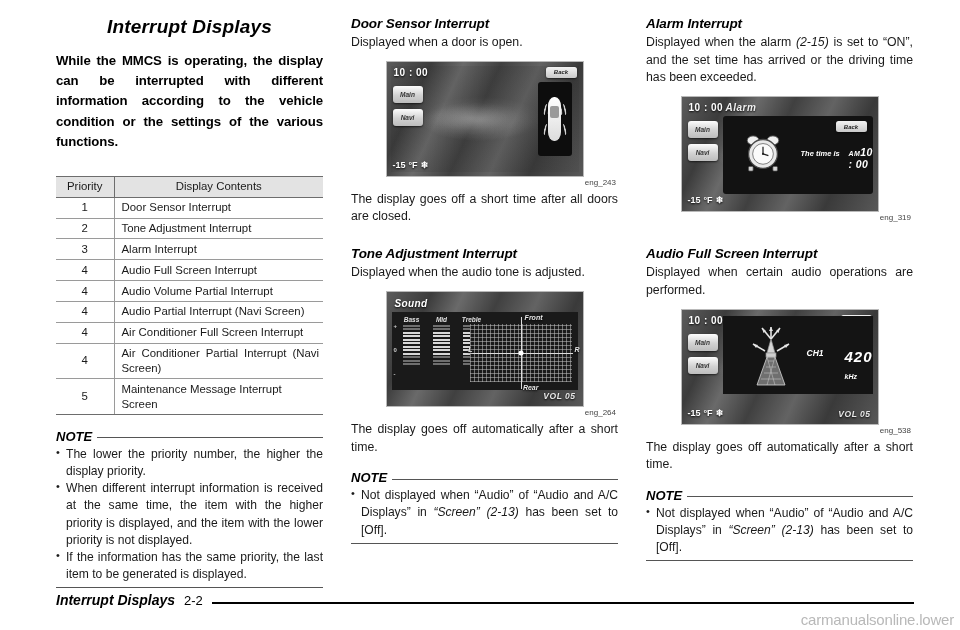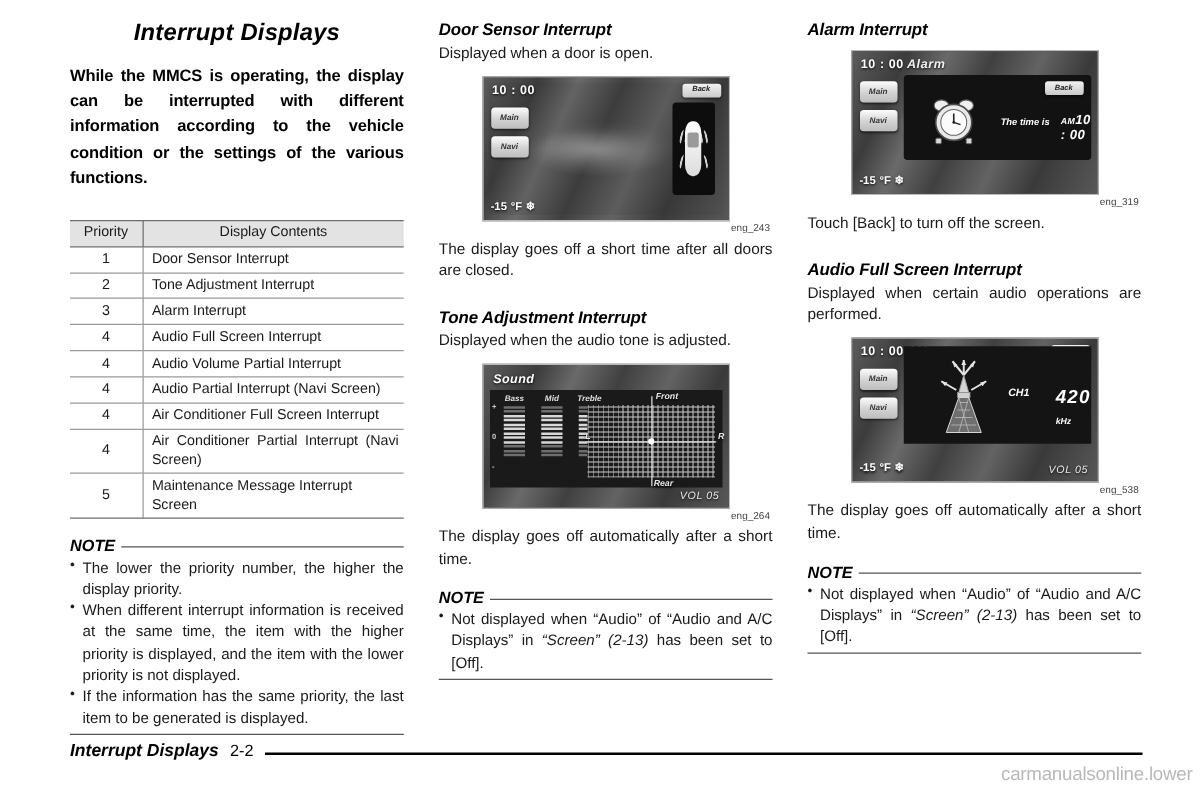--- a/index.html
+++ b/index.html
@@ -157,21 +157,21 @@
   }
   .temp {
     position: absolute; left: 6px; bottom: 6px;
     color: #fff; font-size: 9px; font-weight: bold;
     display: flex; align-items: center; gap: 3px;
     text-shadow: 0 1px 2px rgba(0,0,0,0.9);
   }
   .temp .snow { font-size: 9px; }
   .vol {
     position: absolute; right: 7px; bottom: 5px;
-    color: #e8e8e8; font-size: 8.5px; font-weight: normal; font-style: italic;
+    color: #e8e8e8; font-size: 8.5px; font-weight: bold; font-style: italic;
     letter-spacing: 0.5px;
     text-shadow: 0 1px 2px rgba(0,0,0,0.9);
   }
 
   
   .door-panel {
     position: absolute; right: 11px; top: 20px;
     width: 34px; height: 74px;
     background: #0d0d0d; border-radius: 3px;
     display: flex; align-items: center; justify-content: center;
@@ -244,21 +244,21 @@
     font-weight: bold; font-style: italic;
     text-shadow: 0 1px 2px rgba(0,0,0,0.9);
   }
   .lab-front { right: 40px; top: 22px; }
   .lab-rear  { right: 44px; top: 92px; }
   .lab-l     { right: 110px; top: 54px; }
   .lab-r     { right: 3px; top: 54px; }
 
   
   .alarm-panel {
-    position: absolute; left: 41px; top: 19px; right: 5px; height: 68px;
+    position: absolute; left: 41px; top: 19px; right: 5px; height: 78px;
     background: #121212; border-radius: 3px;
   }
   .alarm-clock { position: absolute; left: 22px; top: 17px; width: 36px; height: 40px; }
   .alarm-msg {
     position: absolute; left: 78px; top: 33px;
     color: #fff; font-size: 7.5px; font-style: italic; font-weight: bold;
   }
   .alarm-time {
     position: absolute; left: 126px; top: 30px;
     color: #fff; font-size: 10.5px; font-weight: bold; font-style: italic;
@@ -495,20 +495,21 @@
         <ul>
           <li><span>Not displayed when “Audio” of “Audio and A/C Displays” in </span><em class="it">“Screen” (2-13)</em><span> has been set to [Off].</span></li>
         </ul>
         <div class="note-bottom"></div>
       </div>
     </div>
 
     <div class="col">
 
       <div class="h2">Alarm Interrupt</div>
+      <div class="para"><span>Displayed when the alarm </span><em class="it">(2-15)</em><span> is set to “ON”, and the set time has arrived or the driving time has been exceeded.</span></div>
 
       <div class="figure">
         <div class="screen">
           <div class="swirl"></div>
           <div class="clock">10 : 00</div>
           <div class="mode-label">Alarm</div>
           <div class="sidebtn sb-main">Main</div>
           <div class="sidebtn sb-navi">Navi</div>
           <div class="alarm-panel">
             <svg class="alarm-clock" viewBox="0 0 40 44">
@@ -528,21 +529,20 @@
           </div>
           <div class="temp">
             <span>-15</span>
               <span>°F</span>
             <span class="snow">❄</span>
           </div>
         </div>
         <div class="fig-cap">eng_319</div>
       </div>
 
-      <div class="para nojust">Touch [Back] to turn off the screen.</div>
 
       <div style="height:20px"></div>
 
       <div class="h2">Audio Full Screen Interrupt</div>
       <div class="para">Displayed when certain audio operations are performed.</div>
 
       <div class="figure">
         <div class="screen">
           <div class="swirl"></div>
           <div class="clock">10 : 00</div>

